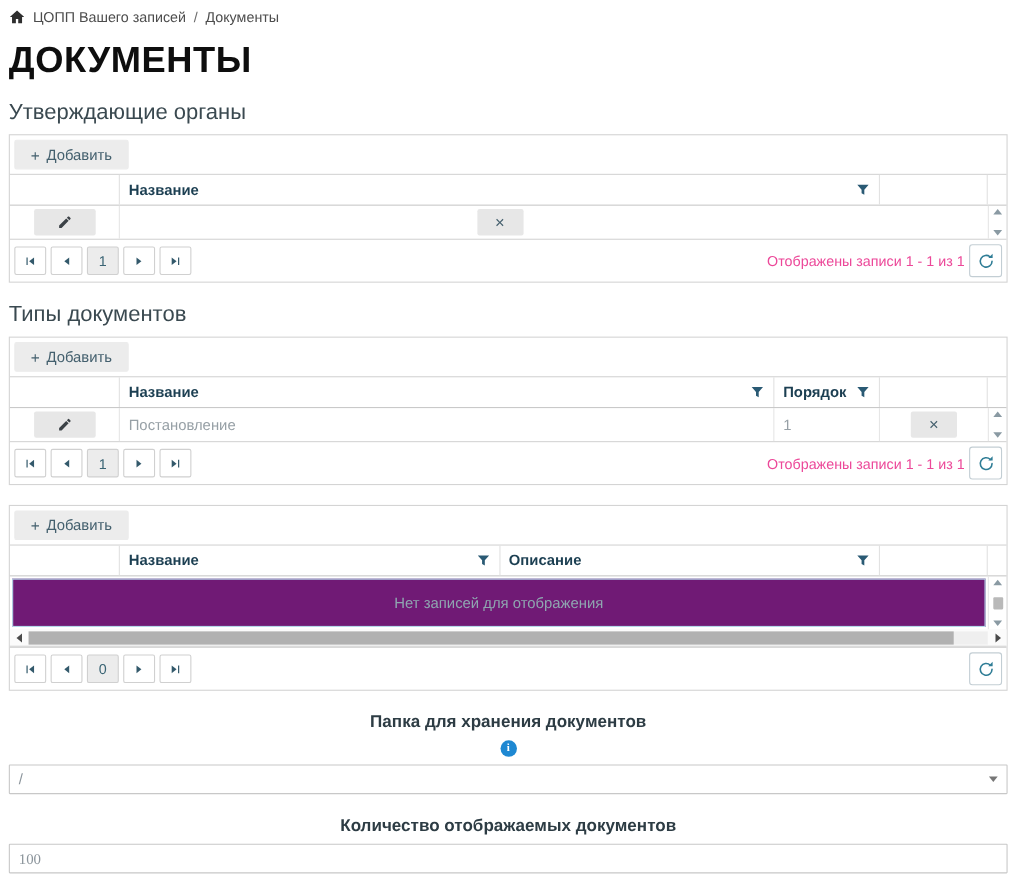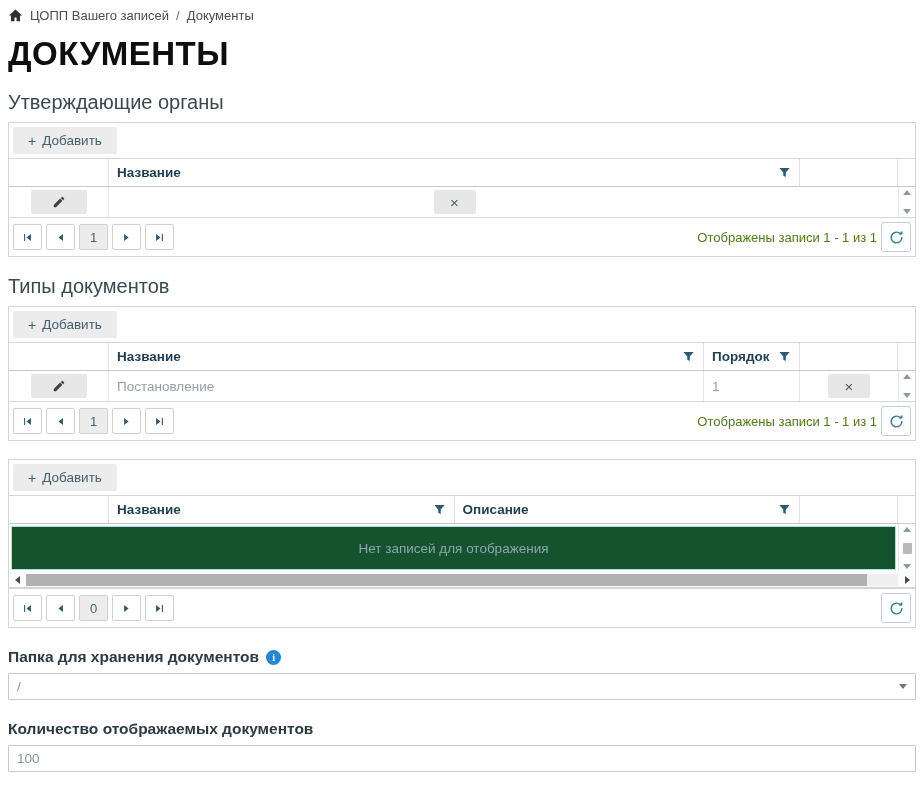--- a/index.html
+++ b/index.html
@@ -57,43 +57,43 @@
   .vthumb { width: 9px; height: 11px; background: #b9b9b9; border-radius: 1px; cursor: grab; }
   
   .hscroll { display: flex; align-items: center; height: 16px; border-bottom: 1px solid #d4d4d4; background: #fbfbfb; }
   .harr { width: 16px; height: 16px; display: flex; align-items: center; justify-content: center; cursor: pointer; flex: 0 0 auto; }
   .harr-l::before { content: ""; border-top: 4px solid transparent; border-bottom: 4px solid transparent; border-right: 5px solid #4a4a4a; }
   .harr-r::before { content: ""; border-top: 4px solid transparent; border-bottom: 4px solid transparent; border-left: 5px solid #4a4a4a; }
   .htrack { flex: 1; height: 12px; margin: 0 1px; background: #efefef; position: relative; }
   .hthumb { position: absolute; left: 0; top: 0; height: 12px; width: 96.5%; background: #b1b1b1; cursor: grab; }
   
   .empty-wrap { flex: 1; padding: 2px; }
-  .empty-box { background: #14532d; border: 1px solid #b5d9ea; height: 44px;
+  .empty-box { background: #701a75; border: 1px solid #b5d9ea; height: 44px;
     display: flex; align-items: center; justify-content: center; font-size: 13.5px; color: #8fa6b0; }
   
   .grid-pager { display: flex; align-items: center; gap: 4px; padding: 4px; border-top: 1px solid #d4d4d4; }
   .pg-btn { width: 29px; height: 26px; background: #fff; border: 1px solid #d0d0d0; border-radius: 2px;
     display: inline-flex; align-items: center; justify-content: center; cursor: pointer; }
   .pg-btn svg { width: 11px; height: 11px; }
   .pg-current { background: #ececec; color: #3a6474; font-size: 13px; font-family: "Liberation Sans", sans-serif; }
-  .pg-status { margin-left: auto; font-size: 13px; color: #4d7c0f; }
+  .pg-status { margin-left: auto; font-size: 13px; color: #ec4899; }
   .refresh-btn { width: 30px; height: 30px; background: #fff; border: 1px solid #c3ced4; border-radius: 3px;
     display: inline-flex; align-items: center; justify-content: center; cursor: pointer; }
   .refresh-btn svg { width: 17px; height: 17px; }
   
   .form-label { margin-top: 20px; font-size: 15.5px; font-weight: bold; color: #2d3c44;
-    display: flex; align-items: center; gap: 7px; }
+    display: flex; align-items: center; gap: 7px; flex-direction: column; }
   .info-ico { width: 15px; height: 15px; border-radius: 50%; background: #1e88d2; color: #fff;
     font-size: 10px; font-weight: bold; display: inline-flex; align-items: center; justify-content: center;
     font-family: "Liberation Serif", serif; cursor: pointer; }
   .fake-select, .text-input { margin-top: 7px; width: 100%; height: 27px; border: 1px solid #c8c8c8;
     font-size: 13.5px; color: #8b949b; padding: 4px 8px; background: #fff; border-radius: 1px; }
   .fake-select { display: flex; align-items: center; justify-content: space-between; cursor: pointer; }
   .caret { width: 0; height: 0; border-left: 4px solid transparent; border-right: 4px solid transparent; border-top: 5px solid #767676; }
-  .text-input { font-family: Liberation Sans, sans-serif; outline: none; }
+  .text-input { font-family: Liberation Serif, serif; outline: none; }
 </style>
 </head>
 <body>
 
 
 
 
 <nav class="breadcrumb">
   <svg class="home-ico" viewBox="0 0 24 24" fill="#2f2f2f">
       <path d="M12 2.5 1.5 11.8h3.2V21h5.6v-6h3.4v6h5.6v-9.2h3.2z"></path>

